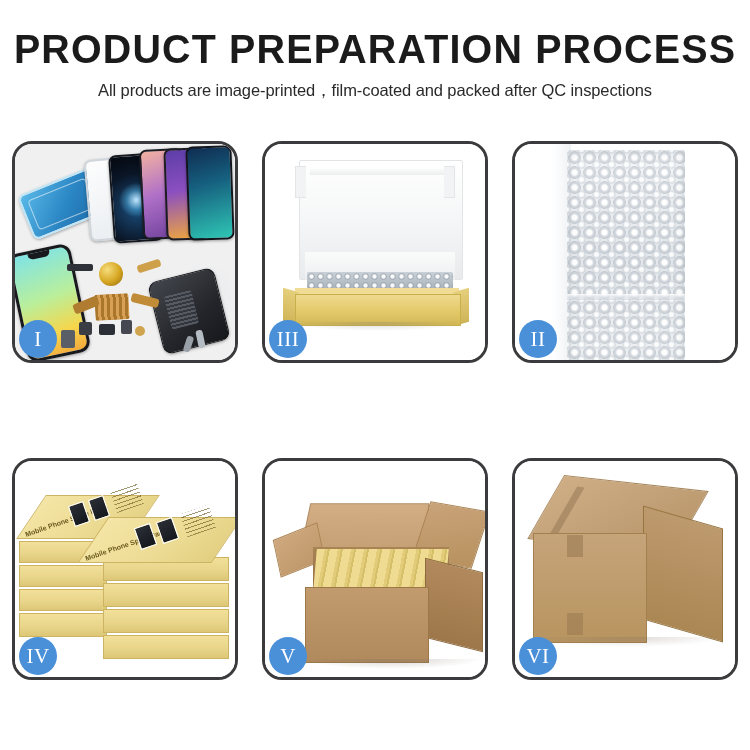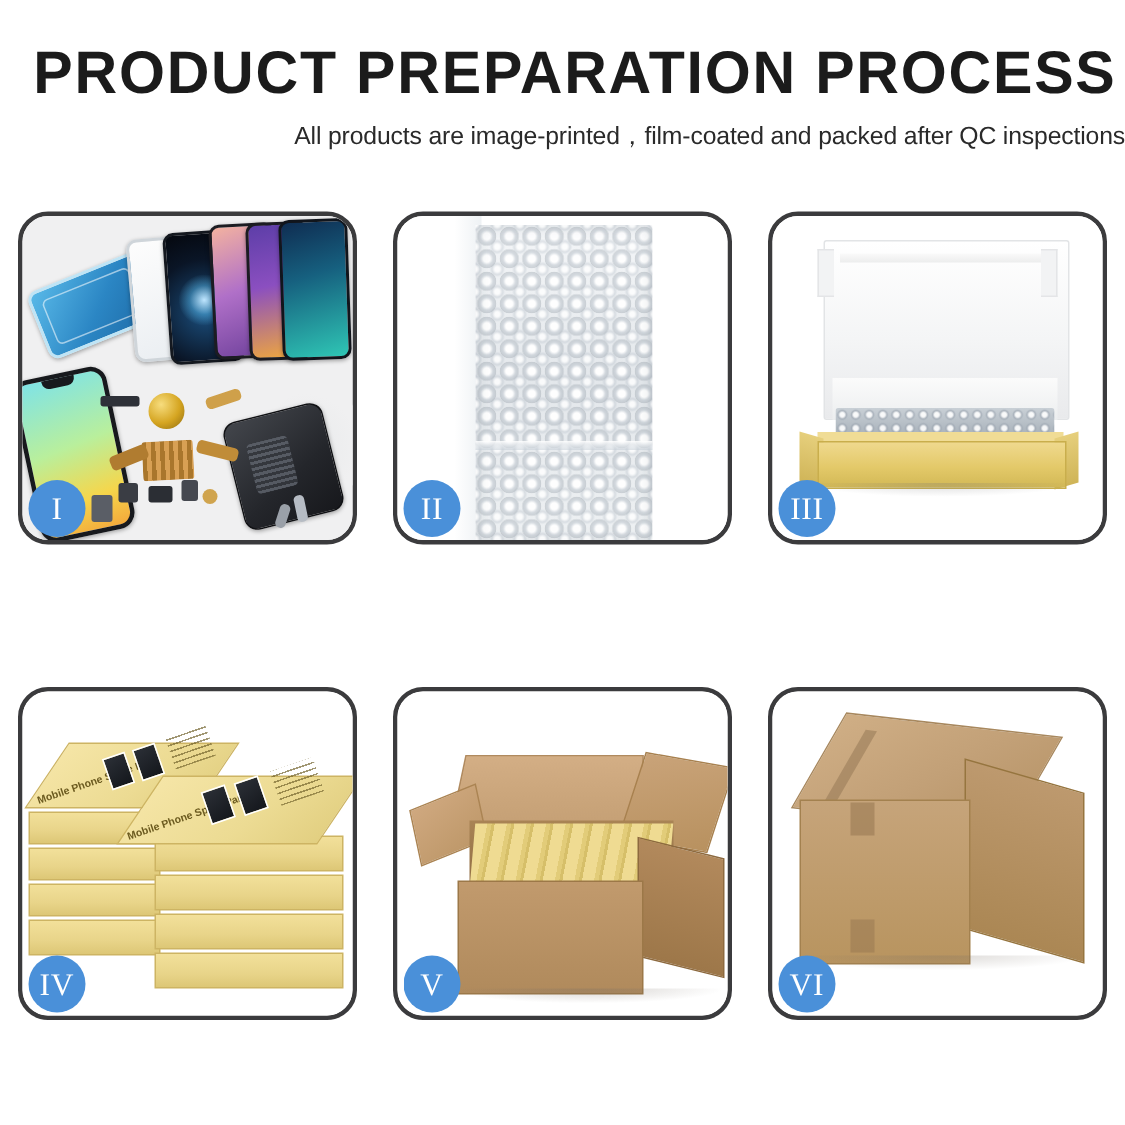--- a/index.html
+++ b/index.html
@@ -12,21 +12,21 @@
     background: #ffffff;
     font-family: "Liberation Sans", sans-serif;
     overflow: hidden;
     position: relative;
   }
 
   
   .header {
     width: 750px;
     padding-top: 28px;
-    text-align: right;
+    text-align: center;
   }
   .page-title {
     font-family: "Liberation Sans", sans-serif;
     font-size: 40px;
     font-weight: 700;
     letter-spacing: 1.2px;
     color: #1b1b1b;
     line-height: 1.06;
     margin: 0;
     white-space: nowrap;
@@ -430,45 +430,45 @@
       <div class="part-s3"></div>
       <div class="part-s4"></div>
       <div class="part-s5"></div>
       <div class="part-s6"></div>
       <div class="part-s7"></div>
     </div>
     <div class="badge">I</div>
   </div>
 
   <div class="panel">
-    <div class="panel-media scene-bubble">
-      <div class="bubble-glow"></div>
-      <div class="bubble-sheet"></div>
-      <div class="bubble-seam"></div>
-    </div>
-    <div class="badge">II</div>
-  </div>
-
-  <div class="panel">
     <div class="panel-media scene-openbox">
       <div class="ob-lid"></div>
       <div class="ob-lid-tab-l"></div>
       <div class="ob-lid-tab-r"></div>
       <div class="ob-inner-foam"></div>
       <div class="ob-bubble-fill"></div>
       <div class="ob-tray-top"></div>
       <div class="ob-tray-left"></div>
       <div class="ob-tray-right"></div>
       <div class="ob-tray-front"></div>
       <div class="ob-shadow"></div>
     </div>
     <div class="badge">III</div>
   </div>
 
   <div class="panel">
+    <div class="panel-media scene-bubble">
+      <div class="bubble-glow"></div>
+      <div class="bubble-sheet"></div>
+      <div class="bubble-seam"></div>
+    </div>
+    <div class="badge">II</div>
+  </div>
+
+  <div class="panel">
     <div class="panel-media scene-stack">
 
       <div class="sbox" style="left:4px; top:80px; width:86px; height:20px;"></div>
       <div class="sbox" style="left:4px; top:104px; width:86px; height:20px;"></div>
       <div class="sbox" style="left:4px; top:128px; width:86px; height:20px;"></div>
       <div class="sbox" style="left:4px; top:152px; width:86px; height:22px;"></div>
 
       <div class="sbox" style="left:88px; top:96px; width:124px; height:22px;"></div>
       <div class="sbox" style="left:88px; top:122px; width:124px; height:22px;"></div>
       <div class="sbox" style="left:88px; top:148px; width:124px; height:22px;"></div>

